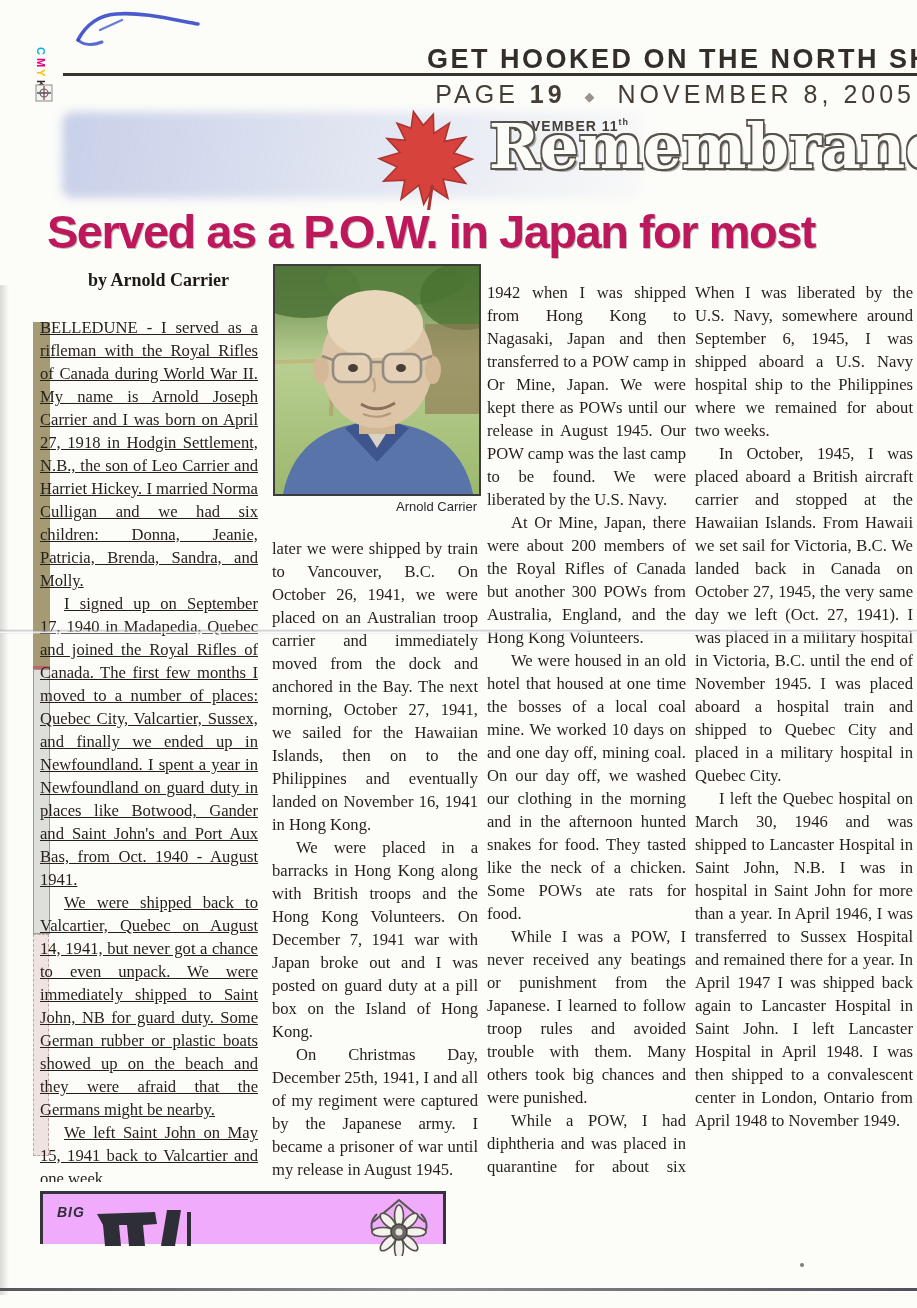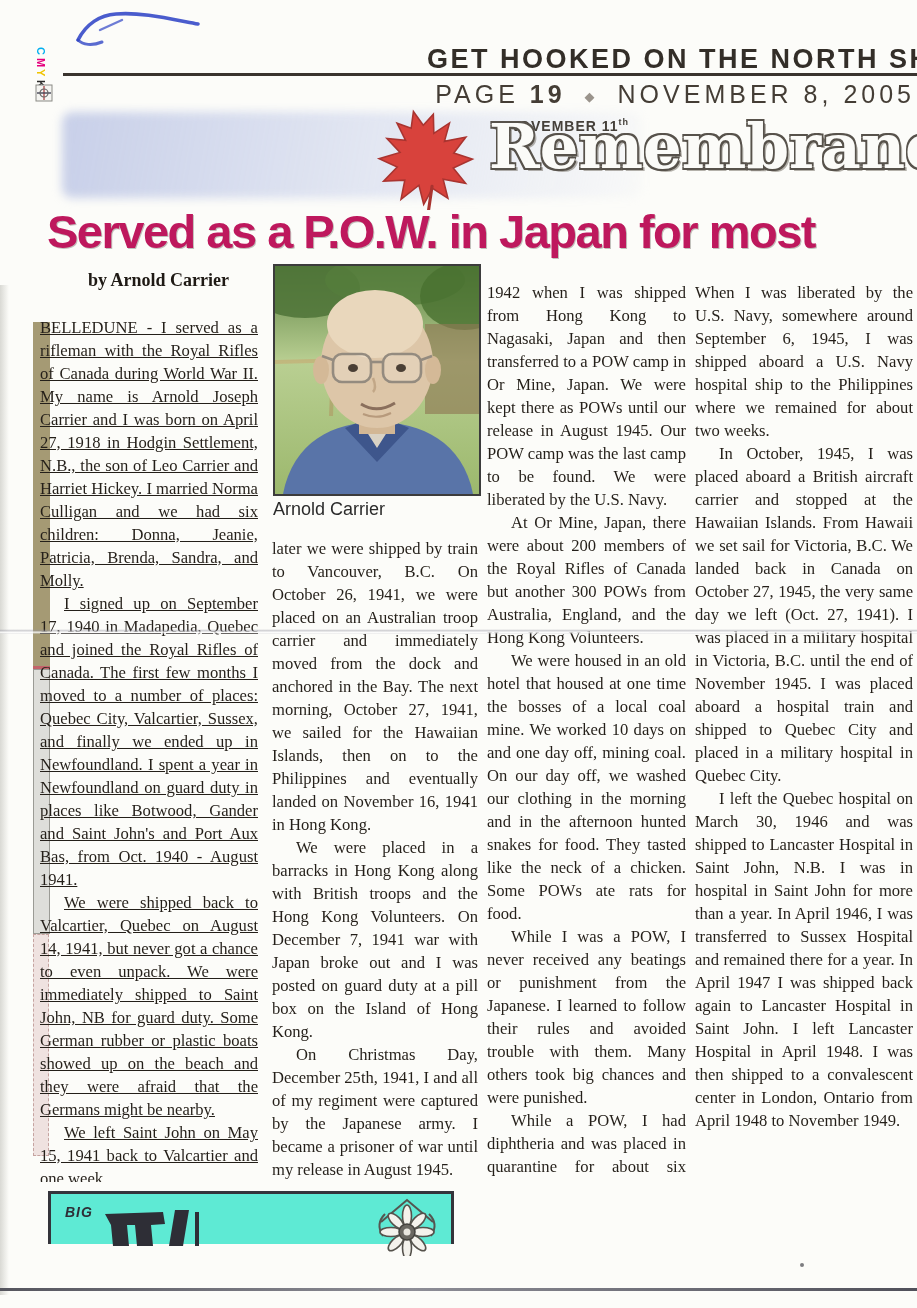--- a/index.html
+++ b/index.html
@@ -51,43 +51,43 @@
                 3px 3px 0 rgba(120,114,106,.55); }
 
   
   .headline { left:47px; top:204px; width:870px; overflow:hidden; white-space:nowrap;
     font-family:"Liberation Sans", sans-serif; font-weight:bold; font-size:47px;
     letter-spacing:-1.5px; color:#be185d; text-shadow:1px 1px 0 rgba(82,77,70,.35); }
   .byline { left:88px; top:270px; font-weight:bold; font-size:18px; color:#1f1a15;text-align:center; }
 
   
   .photo { left:273px; top:264px; width:204px; height:228px; border:2px solid #3c3c3c; background:#cfe0b8; }
-  .caption { left:273px; top:499px; width:204px; text-align:left;
-    font-family:"Liberation Sans", sans-serif; font-size:18px; color:#2b2b2b; }
+  .caption { left:273px; top:499px; width:204px; text-align:right;
+    font-family:"Liberation Sans", sans-serif; font-size:13px; color:#2b2b2b; }
 
   
   .col { text-align:justify; font-size:16.6px; line-height:23px; color:#241f19; overflow:hidden;margin-top:19px; }
   .col p { margin:0; text-indent:24px; }
   .col p:first-child { text-indent:0; }
   .c1 { left:40px;  top:297px; width:218px; height:866px;text-decoration:underline; }
   .c2 { left:272px; top:518px; width:206px; height:646px; }
   .c3 { left:487px; top:262px; width:199px; height:902px; }
   .c4 { left:695px; top:262px; width:218px; height:902px; }
 
   
   .crease { left:0; top:629px; width:917px; height:5px;
     background:linear-gradient(to bottom, rgba(140,140,152,0), rgba(148,148,160,.45) 35%,
       rgba(255,255,255,.85) 65%, rgba(148,148,160,.18)); }
   .fold-line { left:0; top:1288px; width:917px; height:3px;
     background:linear-gradient(to right, #55555e, #8d8d96 45%, #50505a); }
   .speck { left:800px; top:1263px; width:4px; height:4px; border-radius:50%; background:#7c7c80; }
 
   
-  .ad-left { left:48px; top:1191px; width:400px; height:50px;
-    border:3px solid #34343b; border-bottom:none; background:#5eead4; }
+  .ad-left { left:40px; top:1191px; width:400px; height:50px;
+    border:3px solid #34343b; border-bottom:none; background:#f0abfc; }
   .ad-left .big { position:absolute; left:14px; top:10px;
     font-family:"Liberation Sans", sans-serif; font-weight:bold; font-style:italic;
     font-size:14px; letter-spacing:1px; color:#2e2e36; }
   .ad-left .glyph { position:absolute; left:48px; top:8px; }
   .ad-left .emblem { position:absolute; right:8px; top:2px; }
   .ad-right { left:473px; top:1188px; width:399px; height:55px;
     border:4px solid #303037; border-bottom:none; background:#fdfdfa; overflow:hidden; }
   .ad-right .mpm { position:absolute; left:52px; top:7px;
     font-family:"DejaVu Sans", sans-serif; font-weight:bold; font-size:54px;
     letter-spacing:3px; color:#3b3b43; line-height:1; }
@@ -200,21 +200,21 @@
   <div class="abs col c2">
       <p>later we were shipped by train to Vancouver, B.C. On October 26, 1941, we were placed on an Australian troop carrier and immediately moved from the dock and anchored in the Bay. The next morning, October 27, 1941, we sailed for the Hawaiian Islands, then on to the Philippines and eventually landed on November 16, 1941 in Hong Kong.</p>
       <p>We were placed in a barracks in Hong Kong along with British troops and the Hong Kong Volunteers. On December 7, 1941 war with Japan broke out and I was posted on guard duty at a pill box on the Island of Hong Kong.</p>
       <p>On Christmas Day, December 25th, 1941, I and all of my regiment were captured by the Japanese army. I became a prisoner of war until my release in August 1945.</p>
       <p>I was a POW in Hong Kong City from December 25, 1941 until February</p>
     </div>
   <div class="abs col c3">
       <p>1942 when I was shipped from Hong Kong to Nagasaki, Japan and then transferred to a POW camp in Or Mine, Japan. We were kept there as POWs until our release in August 1945. Our POW camp was the last camp to be found. We were liberated by the U.S. Navy.</p>
       <p>At Or Mine, Japan, there were about 200 members of the Royal Rifles of Canada but another 300 POWs from Australia, England, and the Hong Kong Volunteers.</p>
       <p>We were housed in an old hotel that housed at one time the bosses of a local coal mine. We worked 10 days on and one day off, mining coal. On our day off, we washed our clothing in the morning and in the afternoon hunted snakes for food. They tasted like the neck of a chicken. Some POWs ate rats for food.</p>
-      <p>While I was a POW, I never received any beatings or punishment from the Japanese. I learned to follow their rules and avoided trouble with them. Many others took big chances and were punished.</p>
+      <p>While I was a POW, I never received any beatings or punishment from the Japanese. I learned to follow troop rules and avoided trouble with them. Many others took big chances and were punished.</p>
       <p>While a POW, I had diphtheria and was placed in quarantine for about six months. I also had the wet berri-berri where your legs swell up and you fill</p>
     </div>
   <div class="abs col c4">
       <p>When I was liberated by the U.S. Navy, somewhere around September 6, 1945, I was shipped aboard a U.S. Navy hospital ship to the Philippines where we remained for about two weeks.</p>
       <p>In October, 1945, I was placed aboard a British aircraft carrier and stopped at the Hawaiian Islands. From Hawaii we set sail for Victoria, B.C. We landed back in Canada on October 27, 1945, the very same day we left (Oct. 27, 1941). I was placed in a military hospital in Victoria, B.C. until the end of November 1945. I was placed aboard a hospital train and shipped to Quebec City and placed in a military hospital in Quebec City.</p>
       <p>I left the Quebec hospital on March 30, 1946 and was shipped to Lancaster Hospital in Saint John, N.B. I was in hospital in Saint John for more than a year. In April 1946, I was transferred to Sussex Hospital and remained there for a year. In April 1947 I was shipped back again to Lancaster Hospital in Saint John. I left Lancaster Hospital in April 1948. I was then shipped to a convalescent center in London, Ontario from April 1948 to November 1949.</p>
     </div>
 
   <div class="abs crease"></div>
 

